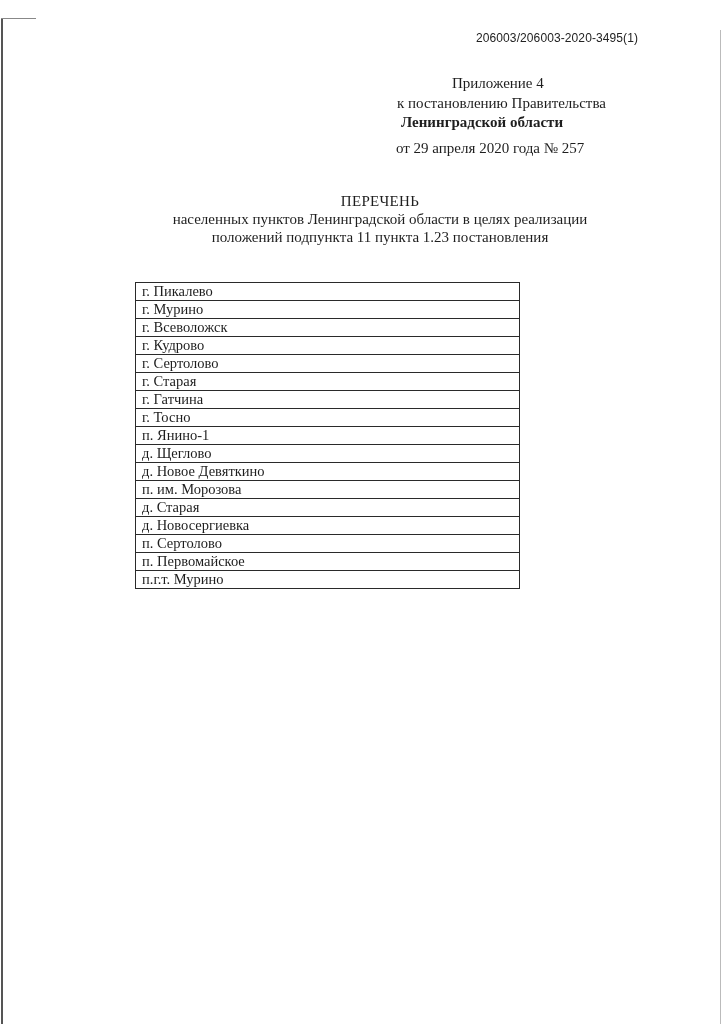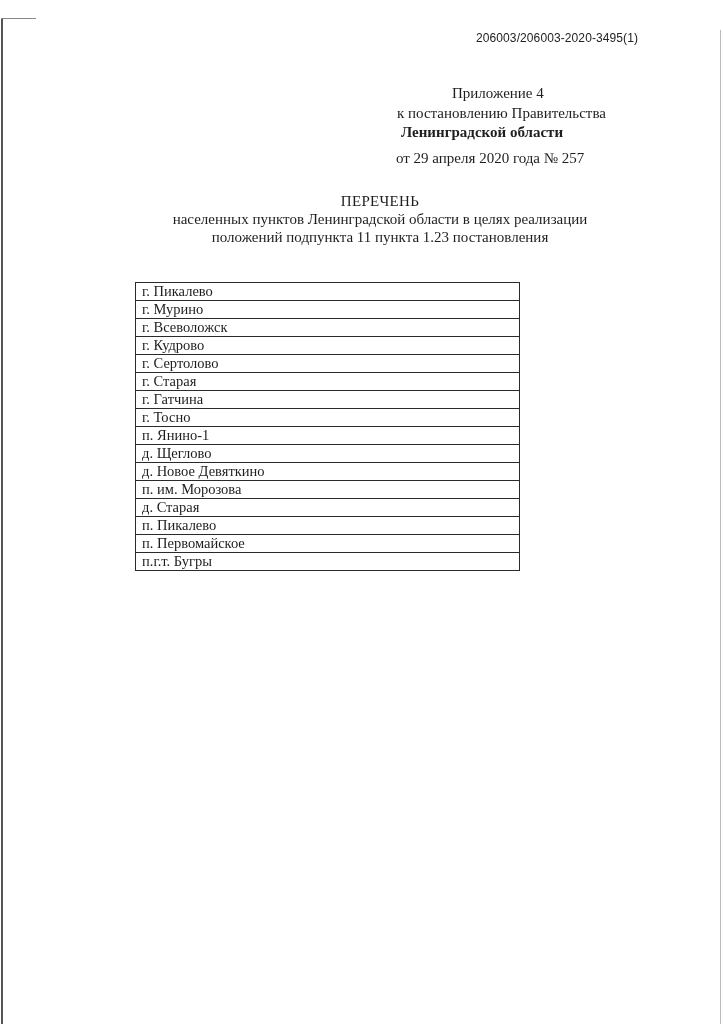--- a/index.html
+++ b/index.html
@@ -14,21 +14,21 @@
     .doc-id {
       position: absolute; left: 476px; top: 31px;
       font-family: "Liberation Sans", "DejaVu Sans", sans-serif;
       font-size: 12px; color: #222; letter-spacing: 0.1px;
     }
     .appendix {
       position: absolute; left: 380px; top: 74px; width: 260px;
       font-size: 15px; line-height: 19.5px; color: #1e1e1e;
     }
     .appendix div { white-space: nowrap; }
-    .appendix .l1 { padding-left: 72px; margin-top: 10px; }
+    .appendix .l1 { padding-left: 72px; }
     .appendix .l2 { padding-left: 17px; }
     .appendix .l3 { padding-left: 21px; font-weight: bold; }
     .appendix .l4 { padding-left: 16px; margin-top: 6px; }
     .title-block {
       position: absolute; left: 100px; top: 192px; width: 560px;
       text-align: center; font-size: 15px; line-height: 18px; color: #1e1e1e;
     }
     .title-block .heading { letter-spacing: 0.3px; }
     .list-table {
       position: absolute; left: 135px; top: 282px; width: 385px;
@@ -96,22 +96,25 @@
     <tr>
         <td>д. Новое Девяткино</td>
       </tr>
     <tr>
         <td>п. им. Морозова</td>
       </tr>
     <tr>
         <td>д. Старая</td>
       </tr>
     <tr>
-        <td>п. Пикалево</td>
+        <td>д. Новосергиевка</td>
+      </tr>
+    <tr>
+        <td>п. Сертолово</td>
       </tr>
     <tr>
         <td>п. Первомайское</td>
       </tr>
     <tr>
-        <td>п.г.т. Бугры</td>
+        <td>п.г.т. Мурино</td>
       </tr>
   </tbody>
 </table>
 
 </body></html>

